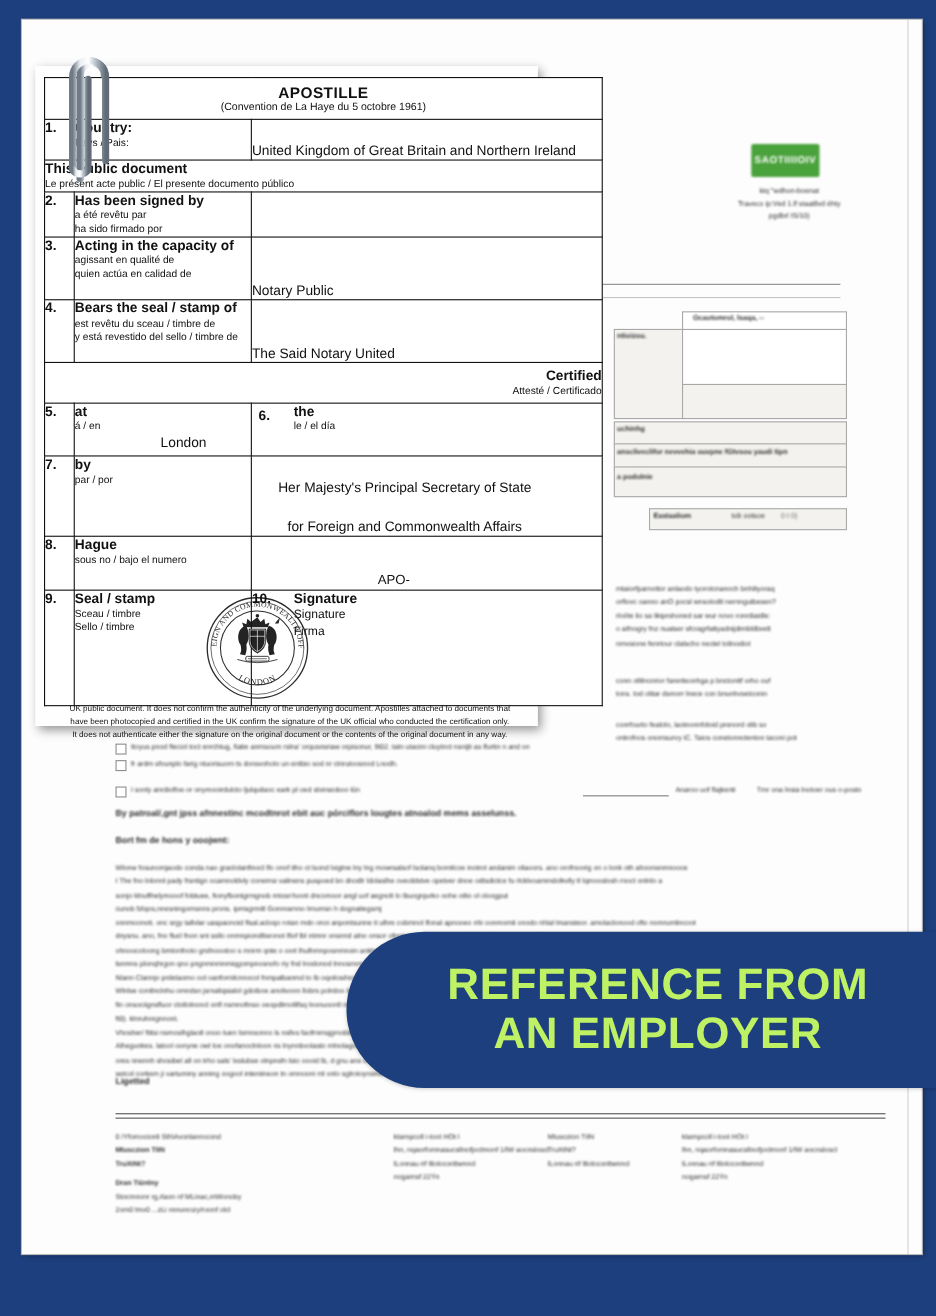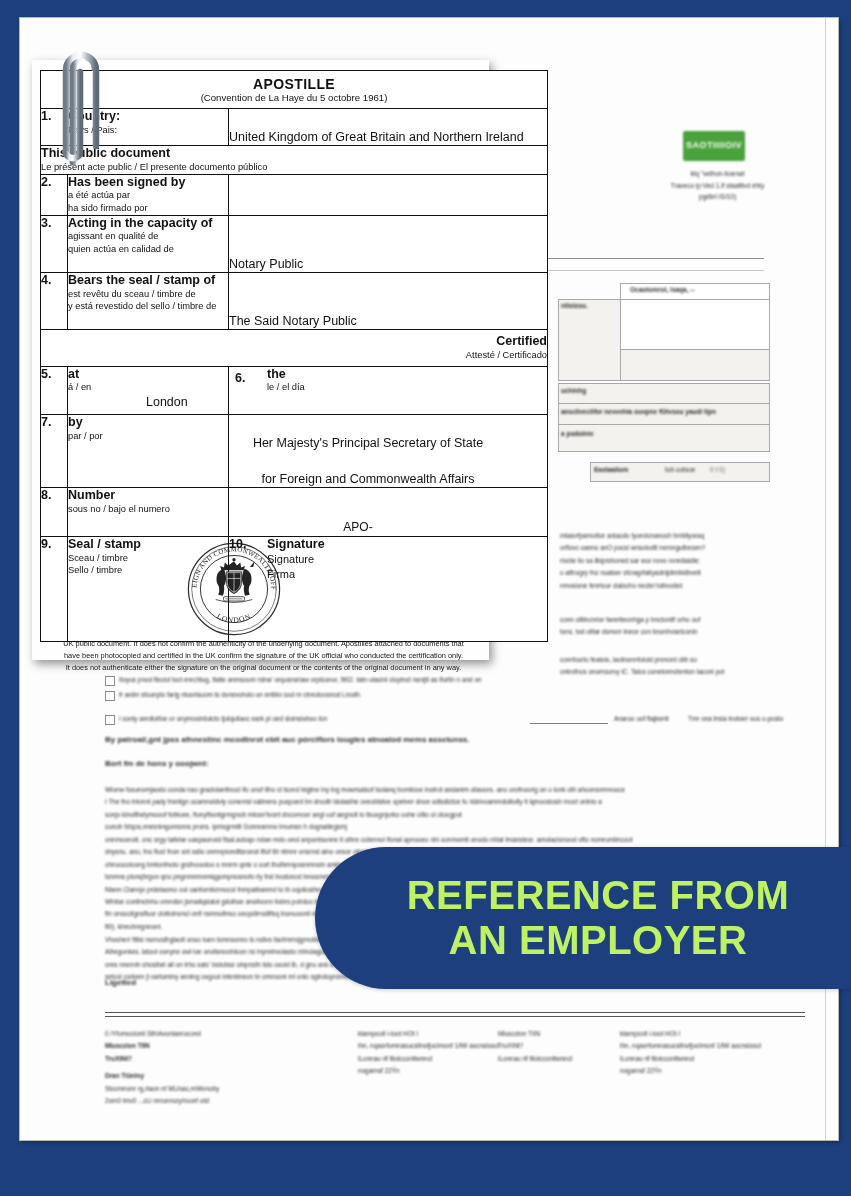--- a/index.html
+++ b/index.html
@@ -257,21 +257,21 @@
       <td colspan="3" class="ap-pad">
         <div class="ap-en">This public document</div>
         <div class="ap-fr">Le présent acte public / El presente documento público</div>
       </td>
     </tr>
 
     <tr>
       <td class="ap-num">2.</td>
       <td class="ap-pad">
         <div class="ap-en">Has been signed by</div>
-        <div class="ap-fr">a été actúa par</div>
+        <div class="ap-fr">a été revêtu par</div>
         <div class="ap-fr">ha sido firmado por</div>
       </td>
       <td class="ap-pad">
         <div class="ap-val"></div>
       </td>
     </tr>
 
     <tr>
       <td class="ap-num">3.</td>
       <td class="ap-pad">
@@ -285,21 +285,21 @@
     </tr>
 
     <tr>
       <td class="ap-num">4.</td>
       <td class="ap-pad">
         <div class="ap-en">Bears the seal / stamp of</div>
         <div class="ap-fr">est revêtu du sceau / timbre de</div>
         <div class="ap-fr">y está revestido del sello / timbre de</div>
       </td>
       <td class="ap-pad" style="padding-top:20px">
-        <div class="ap-val">The Said Notary Public</div>
+        <div class="ap-val">The Said Notary United</div>
       </td>
     </tr>
 
     <tr>
       <td colspan="3" class="ap-pad" style="padding-top:4px;padding-bottom:4px">
         <div class="ap-en ap-center">Certified</div>
         <div class="ap-fr ap-center">Attesté / Certificado</div>
       </td>
     </tr>
 
@@ -326,21 +326,21 @@
       </td>
       <td class="ap-pad" style="text-align:center;padding-right:40px">
         <div class="ap-val">Her Majesty's Principal Secretary of State</div>
         <div class="ap-val">for Foreign and Commonwealth Affairs</div>
       </td>
     </tr>
 
     <tr>
       <td class="ap-num">8.</td>
       <td class="ap-pad">
-        <div class="ap-en">Number</div>
+        <div class="ap-en">Hague</div>
         <div class="ap-fr">sous no / bajo el numero</div>
       </td>
       <td class="ap-pad" style="text-align:center;padding-right:60px;padding-top:12px">
         <div class="ap-val" style="font-size:12px">APO-</div>
       </td>
     </tr>
 
     <tr>
       <td class="ap-num" style="height:104px">9.</td>
       <td class="ap-pad ap-rel">

